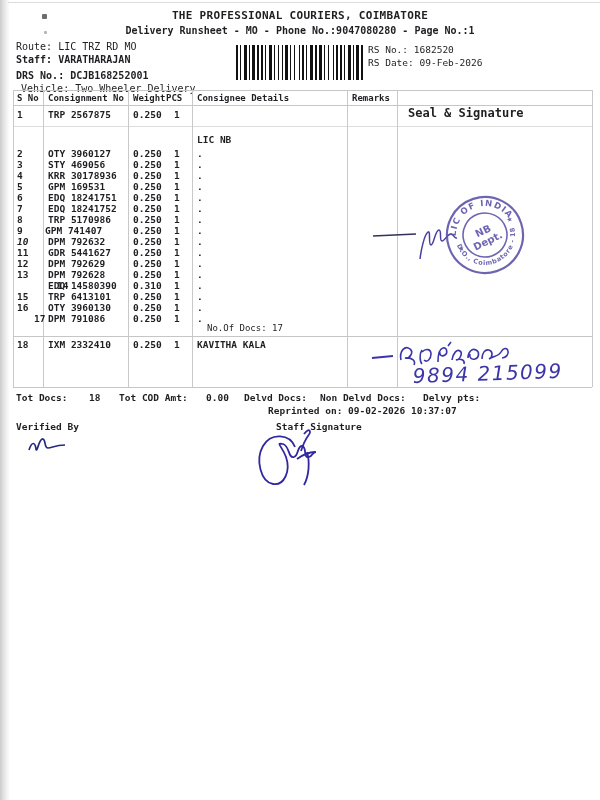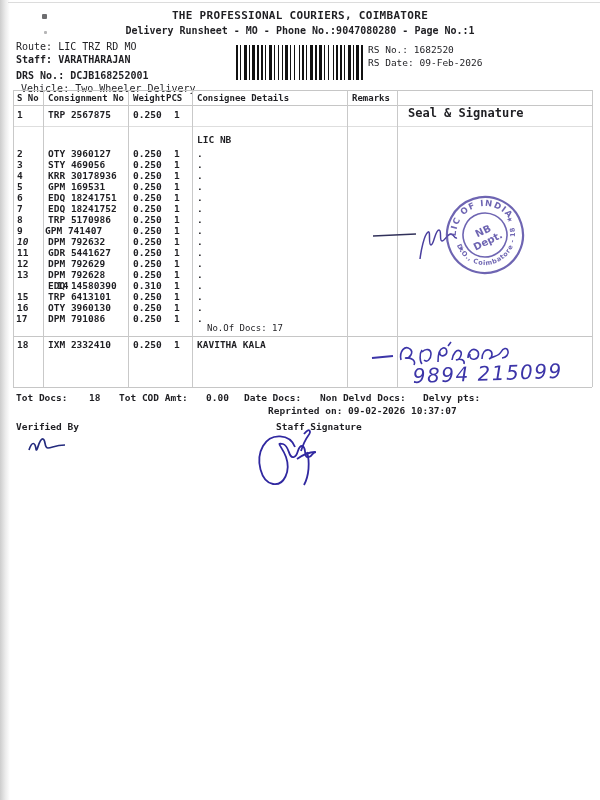--- a/index.html
+++ b/index.html
@@ -169,38 +169,38 @@
       <div class="t" style="left: 17px; top: 292px;">15</div>
       <div class="t" style="left: 48px; top: 292px;">TRP 6413101</div>
       <div class="t" style="left: 133px; top: 292px;">0.250</div>
       <div class="t" style="left: 174px; top: 292px;">1</div>
       <div class="t" style="left: 197px; top: 292px;">.</div>
       <div class="t" style="left: 17px; top: 303px;">16</div>
       <div class="t" style="left: 48px; top: 303px;">OTY 3960130</div>
       <div class="t" style="left: 133px; top: 303px;">0.250</div>
       <div class="t" style="left: 174px; top: 303px;">1</div>
       <div class="t" style="left: 197px; top: 303px;">.</div>
-      <div class="t" style="left: 16px; top: 314px; text-align: center;">17</div>
+      <div class="t" style="left: 34px; top: 314px; text-align: center;">17</div>
       <div class="t" style="left: 48px; top: 314px;">DPM 791086</div>
       <div class="t" style="left: 133px; top: 314px;">0.250</div>
       <div class="t" style="left: 174px; top: 314px;">1</div>
       <div class="t" style="left: 197px; top: 314px;">.</div>
       <div class="t" style="left: 17px; top: 340px;">18</div>
       <div class="t" style="left: 48px; top: 340px;">IXM 2332410</div>
       <div class="t" style="left: 133px; top: 340px;">0.250</div>
       <div class="t" style="left: 174px; top: 340px;">1</div>
       <div class="t" style="left: 197px; top: 340px;">KAVITHA KALA</div>
     </div>
   <div class="t reg" style="left:207px;top:323px;font-size:9px">No.Of Docs: 17</div>
 
   <div class="t" style="left:16px;top:393px">Tot Docs:</div>
   <div class="t" style="left:89px;top:393px">18</div>
   <div class="t" style="left:119px;top:393px">Tot COD Amt:</div>
   <div class="t" style="left:206px;top:393px">0.00</div>
-  <div class="t" style="left:244px;top:393px">Date Docs:</div>
+  <div class="t" style="left:244px;top:393px">Delvd Docs:</div>
   <div class="t" style="left:320px;top:393px">Non Delvd Docs:</div>
   <div class="t" style="left:423px;top:393px">Delvy pts:</div>
   <div class="t" style="left:268px;top:406px">Reprinted on: 09-02-2026 10:37:07</div>
   <div class="t" style="left:16px;top:422px">Verified By</div>
   <div class="t" style="left:276px;top:422px">Staff Signature</div>
 
   <svg id="overlay" width="600" height="800" viewBox="0 0 600 800">
     <defs>
       <path id="arcTop" d="M -29 0 A 29 29 0 1 1 29 0"></path>
       <path id="arcBot" d="M -30 0 A 30 30 0 0 0 30 0"></path>

